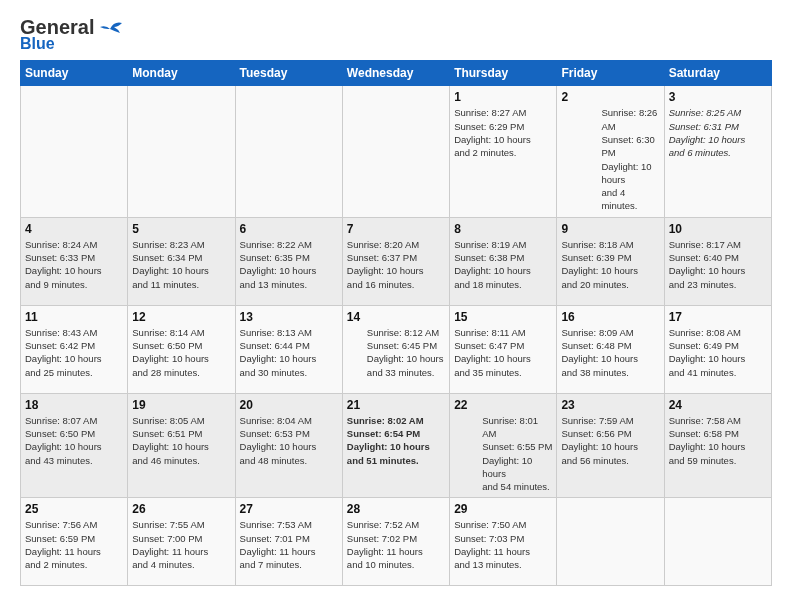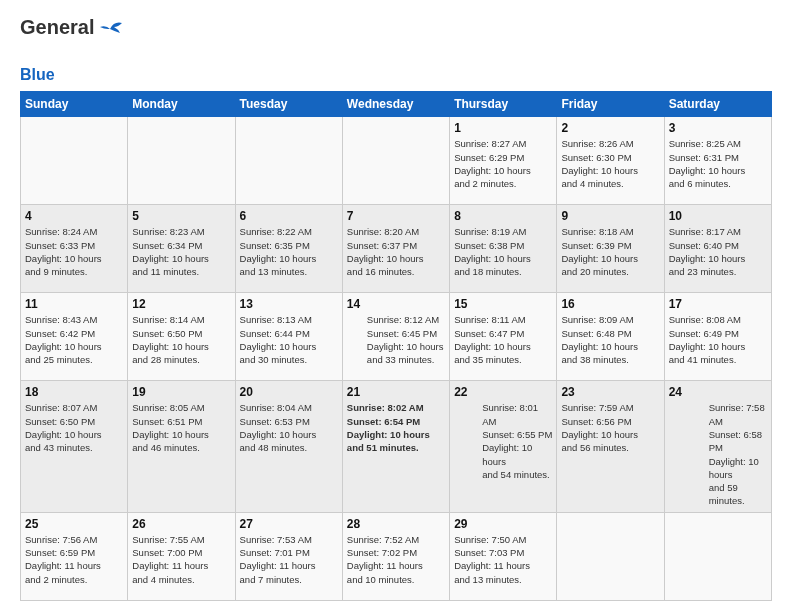--- a/index.html
+++ b/index.html
@@ -17,21 +17,20 @@
       margin-bottom: 4px;
     }
     .logo {
       display: flex;
       flex-direction: column;
       align-items: flex-start;
       font-size: 22px;
       font-weight: bold;
       color: #1a1a1a;
       line-height: 1.1;
-      gap: 31px;
     }
     .logo-row {
       display: flex;
       align-items: center;
       gap: 2px;
     }
     .title-block {
       text-align: right;
     }
     .cal-title {
@@ -130,28 +129,28 @@
         <td></td>
         <td>
           <span class="day-num">1</span>
           <div class="day-info" style="white-space: pre-line;">Sunrise: 8:27 AM
 Sunset: 6:29 PM
 Daylight: 10 hours
 and 2 minutes.</div>
         </td>
         <td>
           <span class="day-num">2</span>
-          <div class="day-info" style="white-space: pre-line;">Sunrise: 8:26 AM
+          <div class="day-info" style="white-space: pre-line; margin-left: 40px;">Sunrise: 8:26 AM
 Sunset: 6:30 PM
 Daylight: 10 hours
 and 4 minutes.</div>
         </td>
         <td>
           <span class="day-num">3</span>
-          <div class="day-info" style="white-space: pre-line;">Sunrise: 8:25 AM
+          <div class="day-info" style="white-space: pre-line; font-style: italic;">Sunrise: 8:25 AM
 Sunset: 6:31 PM
 Daylight: 10 hours
 and 6 minutes.</div>
         </td>
       </tr>
       <tr>
         <td>
           <span class="day-num">4</span>
           <div class="day-info" style="white-space: pre-line;">Sunrise: 8:24 AM
 Sunset: 6:33 PM
@@ -290,21 +289,21 @@
         </td>
         <td>
           <span class="day-num">23</span>
           <div class="day-info" style="white-space: pre-line;">Sunrise: 7:59 AM
 Sunset: 6:56 PM
 Daylight: 10 hours
 and 56 minutes.</div>
         </td>
         <td>
           <span class="day-num">24</span>
-          <div class="day-info" style="white-space: pre-line; margin-left: 40px;">Sunrise: 7:58 AM
+          <div class="day-info" style="white-space: pre-line;">Sunrise: 7:58 AM
 Sunset: 6:58 PM
 Daylight: 10 hours
 and 59 minutes.</div>
         </td>
       </tr>
       <tr>
         <td>
           <span class="day-num">25</span>
           <div class="day-info" style="white-space: pre-line;">Sunrise: 7:56 AM
 Sunset: 6:59 PM

